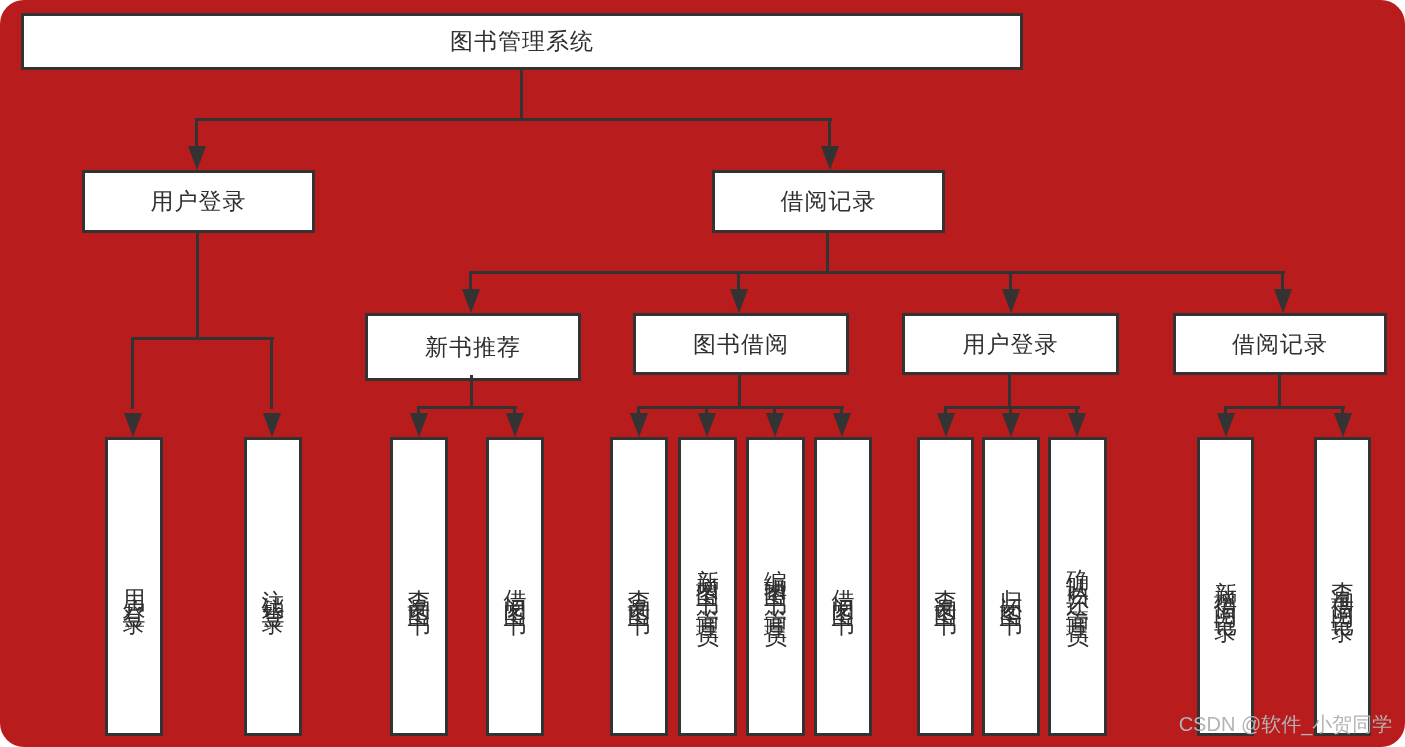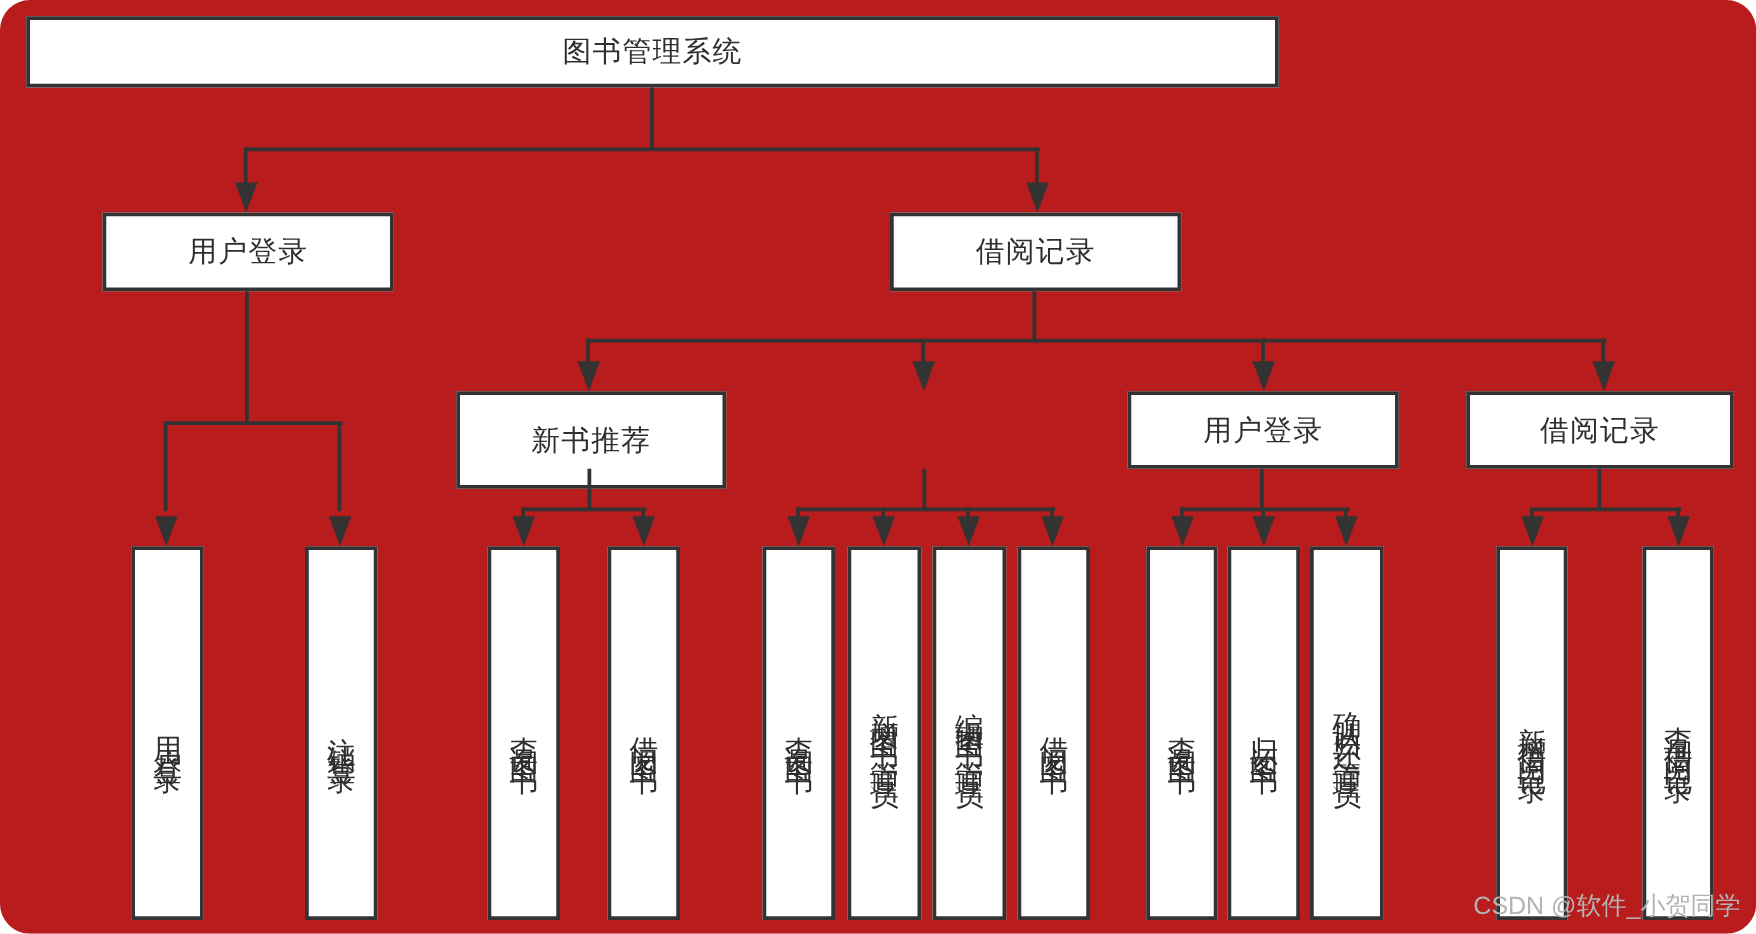--- a/index.html
+++ b/index.html
@@ -88,22 +88,25 @@
   <div class="hl" style="left:469px;top:271px;width:816px"></div>
   <div class="vl" style="left:469px;top:271px;height:22px"></div>
   <div class="vl" style="left:737px;top:271px;height:22px"></div>
   <div class="vl" style="left:1009px;top:271px;height:22px"></div>
   <div class="vl" style="left:1281px;top:271px;height:22px"></div>
   <div class="ar" style="left:462px;top:289px"></div>
   <div class="ar" style="left:730px;top:289px"></div>
   <div class="ar" style="left:1002px;top:289px"></div>
   <div class="ar" style="left:1274px;top:289px"></div>
 
-  <div class="box hbox" style="left:365px;top:313px;width:216px;height:78px">
+  <div class="box hbox" style="left:365px;top:313px;width:216px;height:68px">
     <span class="lbl">新书推荐</span>
+  </div>
+  <div class="box hbox" style="left:633px;top:313px;width:216px;height:62px">
+    <span class="lbl">图书借阅</span>
   </div>
   <div class="box hbox" style="left:902px;top:313px;width:217px;height:62px">
     <span class="lbl">用户登录</span>
   </div>
   <div class="box hbox" style="left:1173px;top:313px;width:214px;height:62px">
     <span class="lbl">借阅记录</span>
   </div>
 
   <div class="vl" style="left:470px;top:375px;height:34px"></div>
   <div class="hl" style="left:417px;top:406px;width:100px"></div>

